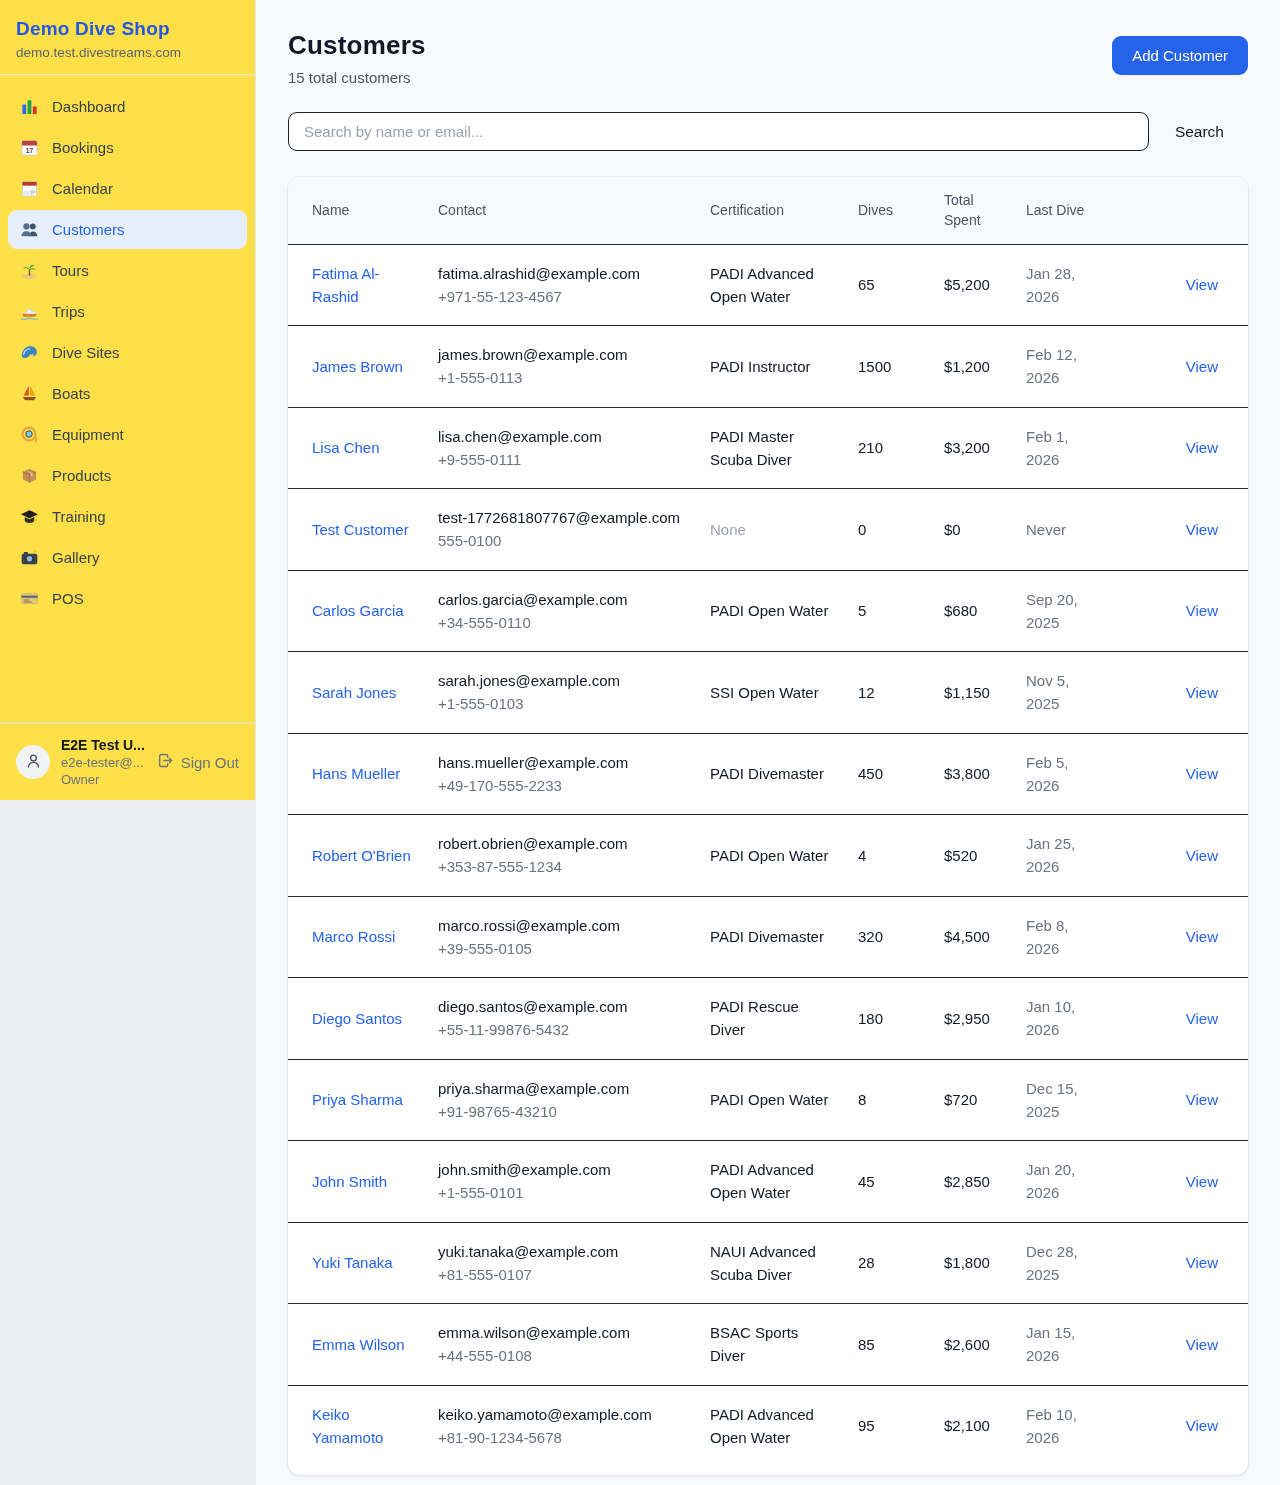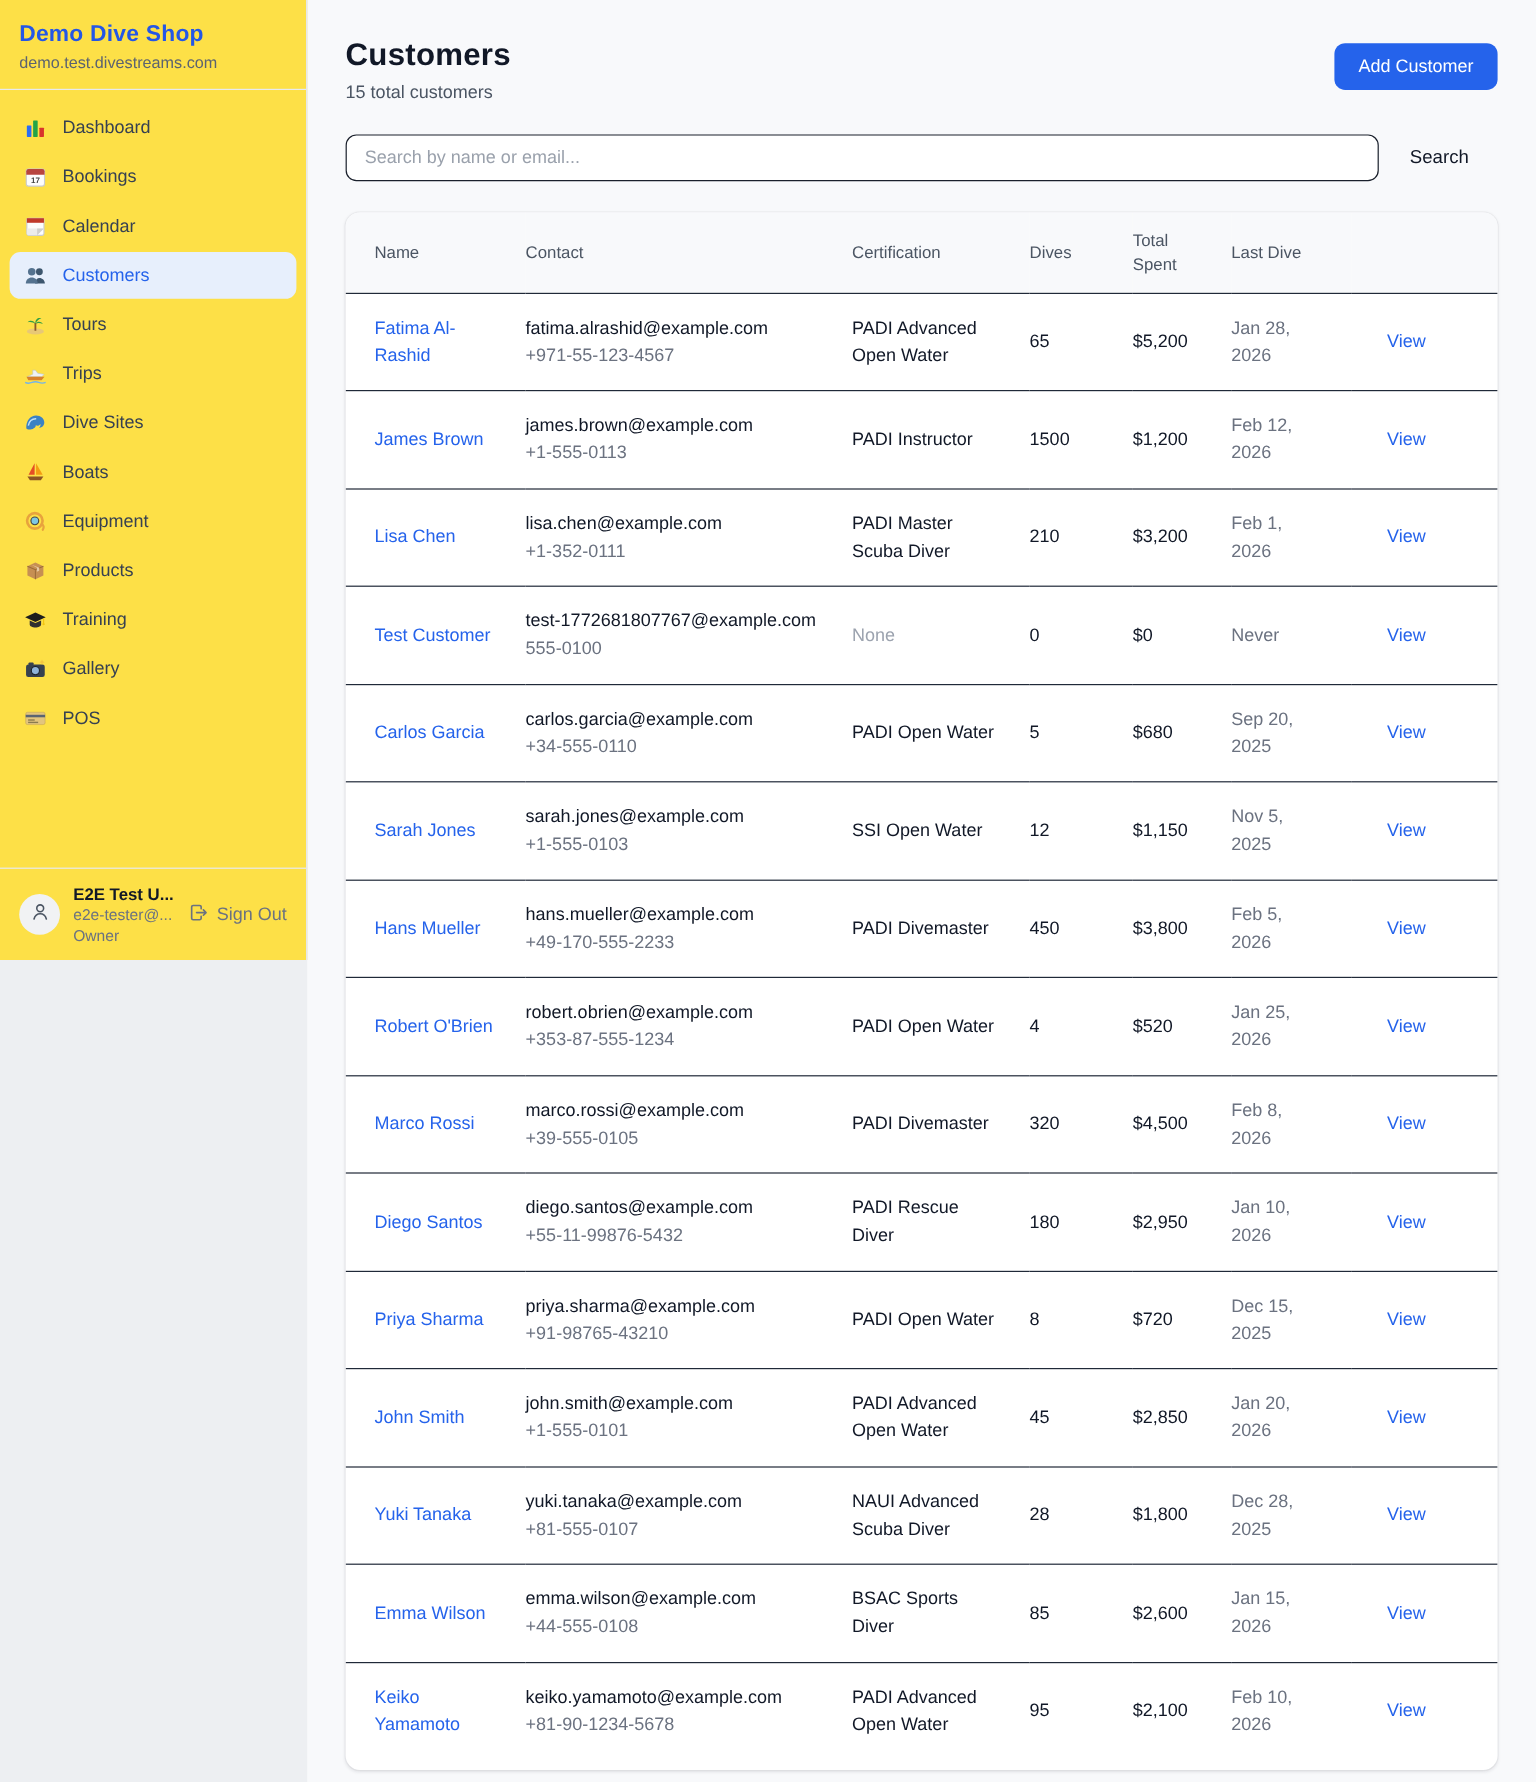--- a/index.html
+++ b/index.html
@@ -106,21 +106,21 @@
   tbody td:first-child { padding-left:24px; }
   tbody tr:last-child td { border-bottom:none; padding-bottom:26px; }
   .name-link { color:#2563eb; font-weight:500; text-decoration:none; cursor:pointer; display:inline-block; }
   .email-line { color:#111827; }
   .phone-line { color:#6b7280; }
   .cert-text { color:#111827; }
   .cert-text.muted { color:#9ca3af; }
   .dives-text, .total-text { color:#111827; }
   .last-text { color:#6b7280; }
   .view-link { color:#2563eb; font-weight:500; text-decoration:none; cursor:pointer; }
-  td.action-cell { text-align:center; padding-right:30px; }
+  td.action-cell { text-align:right; padding-right:30px; }
 </style>
 </head>
 <body>
 
 <aside class="sidebar">
   <div class="shop-header">
     <div class="shop-name">Demo Dive Shop</div>
     <div class="shop-domain">demo.test.divestreams.com</div>
   </div>
   <nav class="nav" id="nav-list">
@@ -339,21 +339,21 @@
     <td><span class="cert-text">PADI Instructor</span></td>
     <td><span class="dives-text">1500</span></td>
     <td><span class="total-text">$1,200</span></td>
     <td><span class="last-text">Feb 12, 2026</span></td>
     <td class="action-cell"><a class="view-link">View</a></td>
   </tr>
           <tr>
     <td><a class="name-link">Lisa Chen</a></td>
     <td>
       <div class="email-line">lisa.chen@example.com</div>
-      <div class="phone-line">+1-352-0111</div>
+      <div class="phone-line">+9-555-0111</div>
     </td>
     <td><span class="cert-text">PADI Master Scuba Diver</span></td>
     <td><span class="dives-text">210</span></td>
     <td><span class="total-text">$3,200</span></td>
     <td><span class="last-text">Feb 1, 2026</span></td>
     <td class="action-cell"><a class="view-link">View</a></td>
   </tr>
           <tr>
     <td><a class="name-link">Test Customer</a></td>
     <td>

